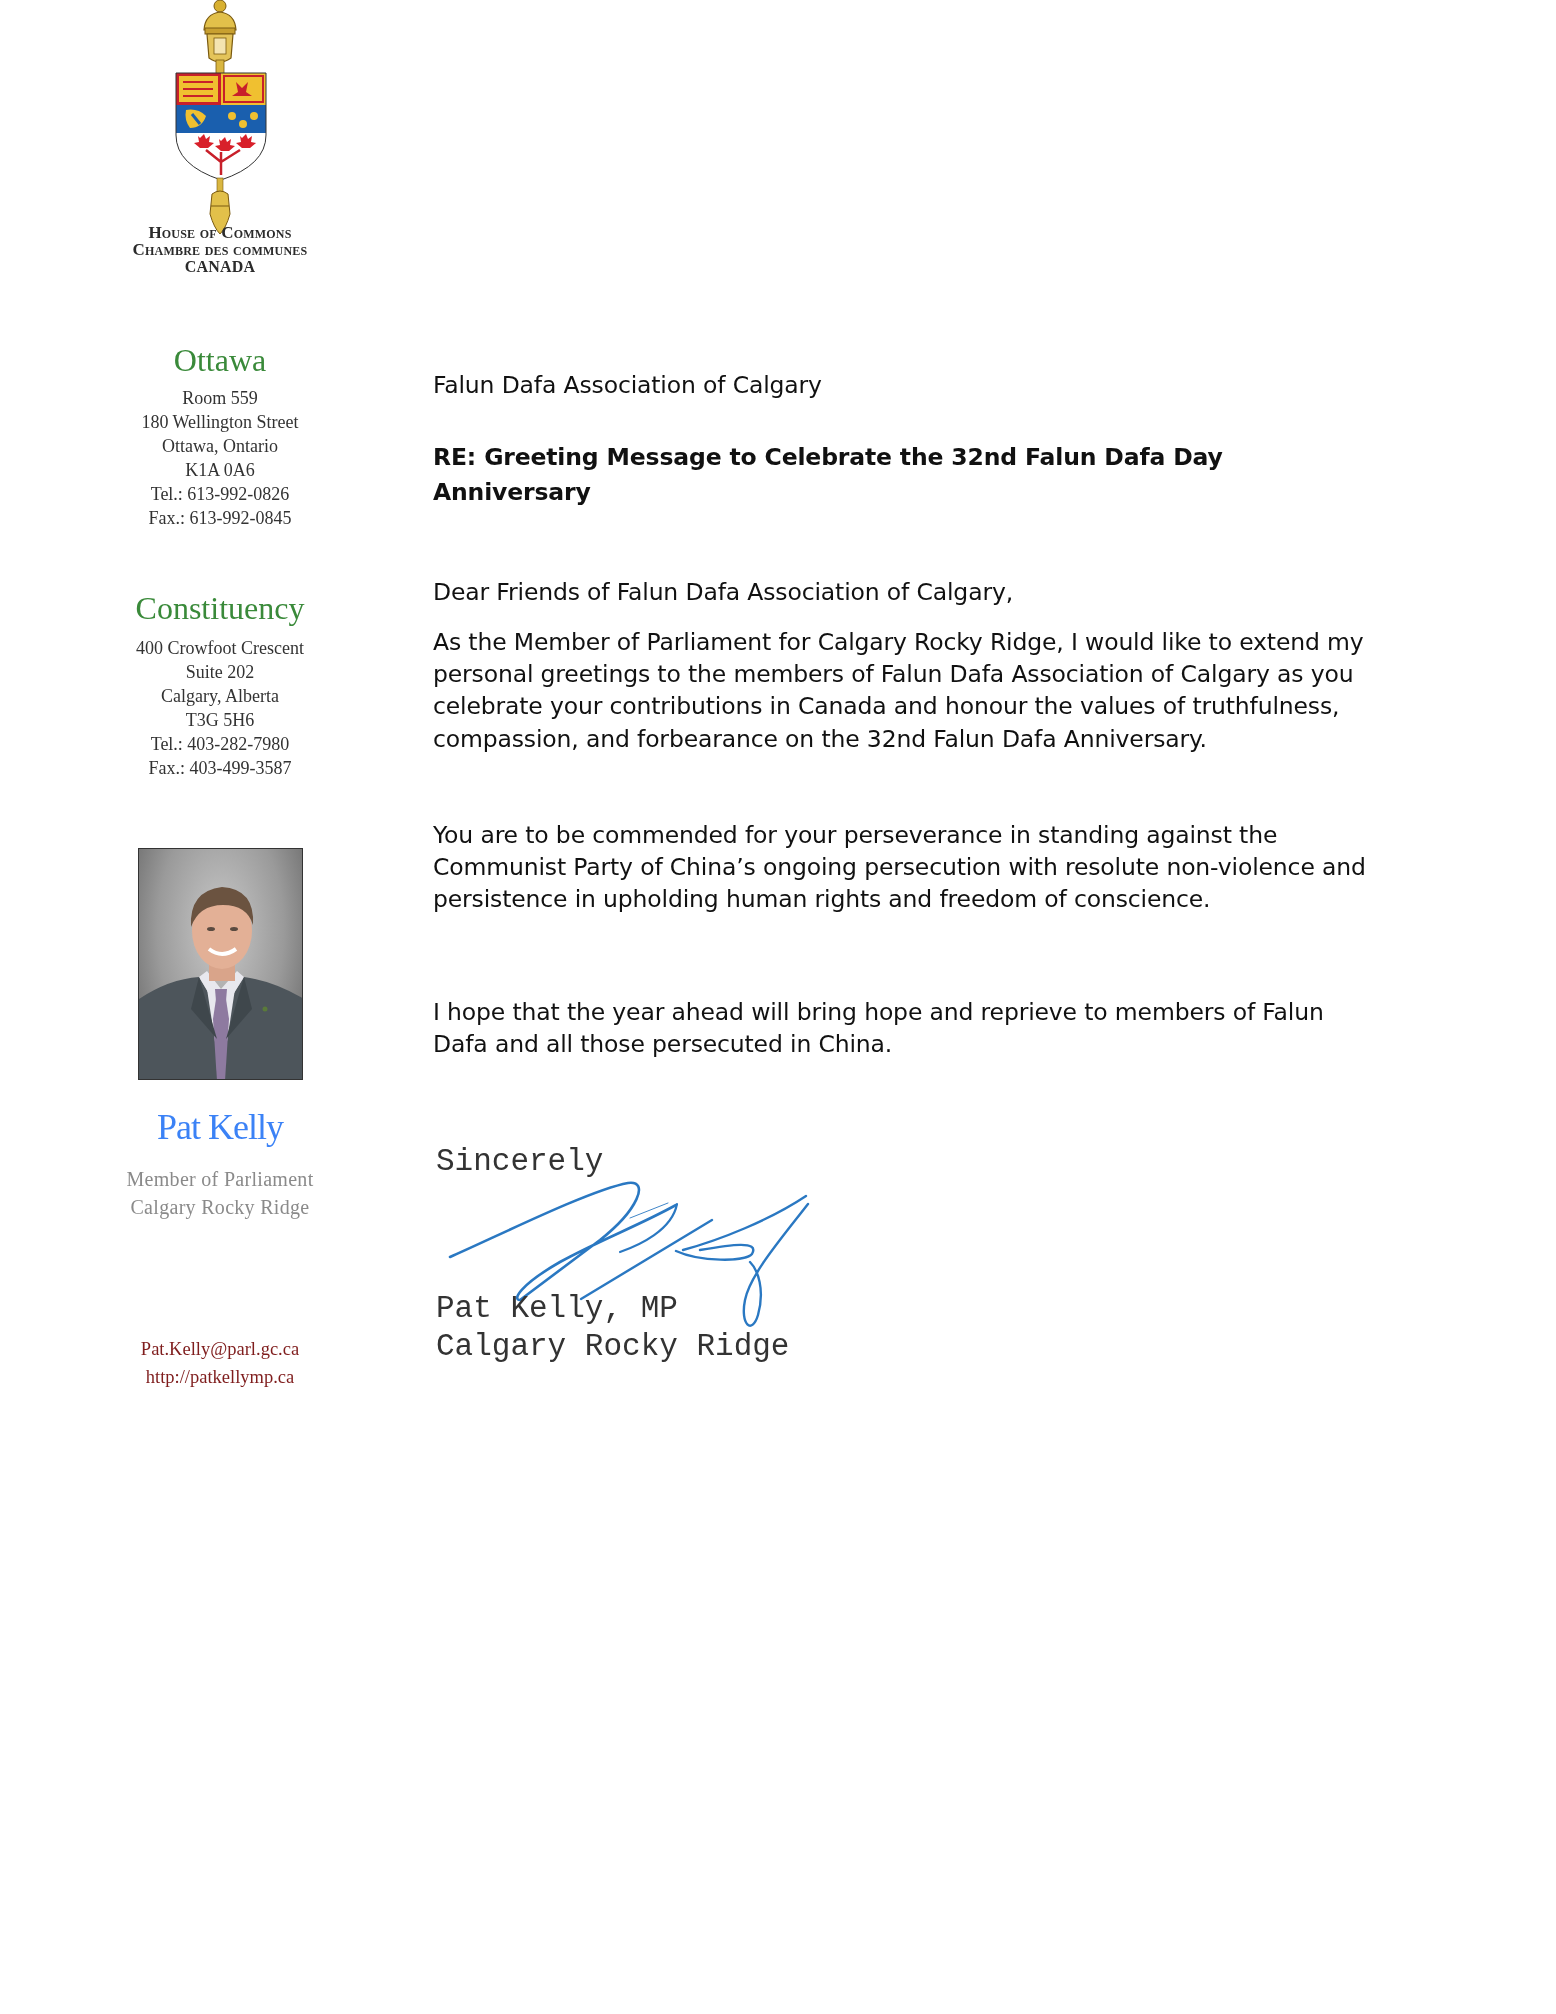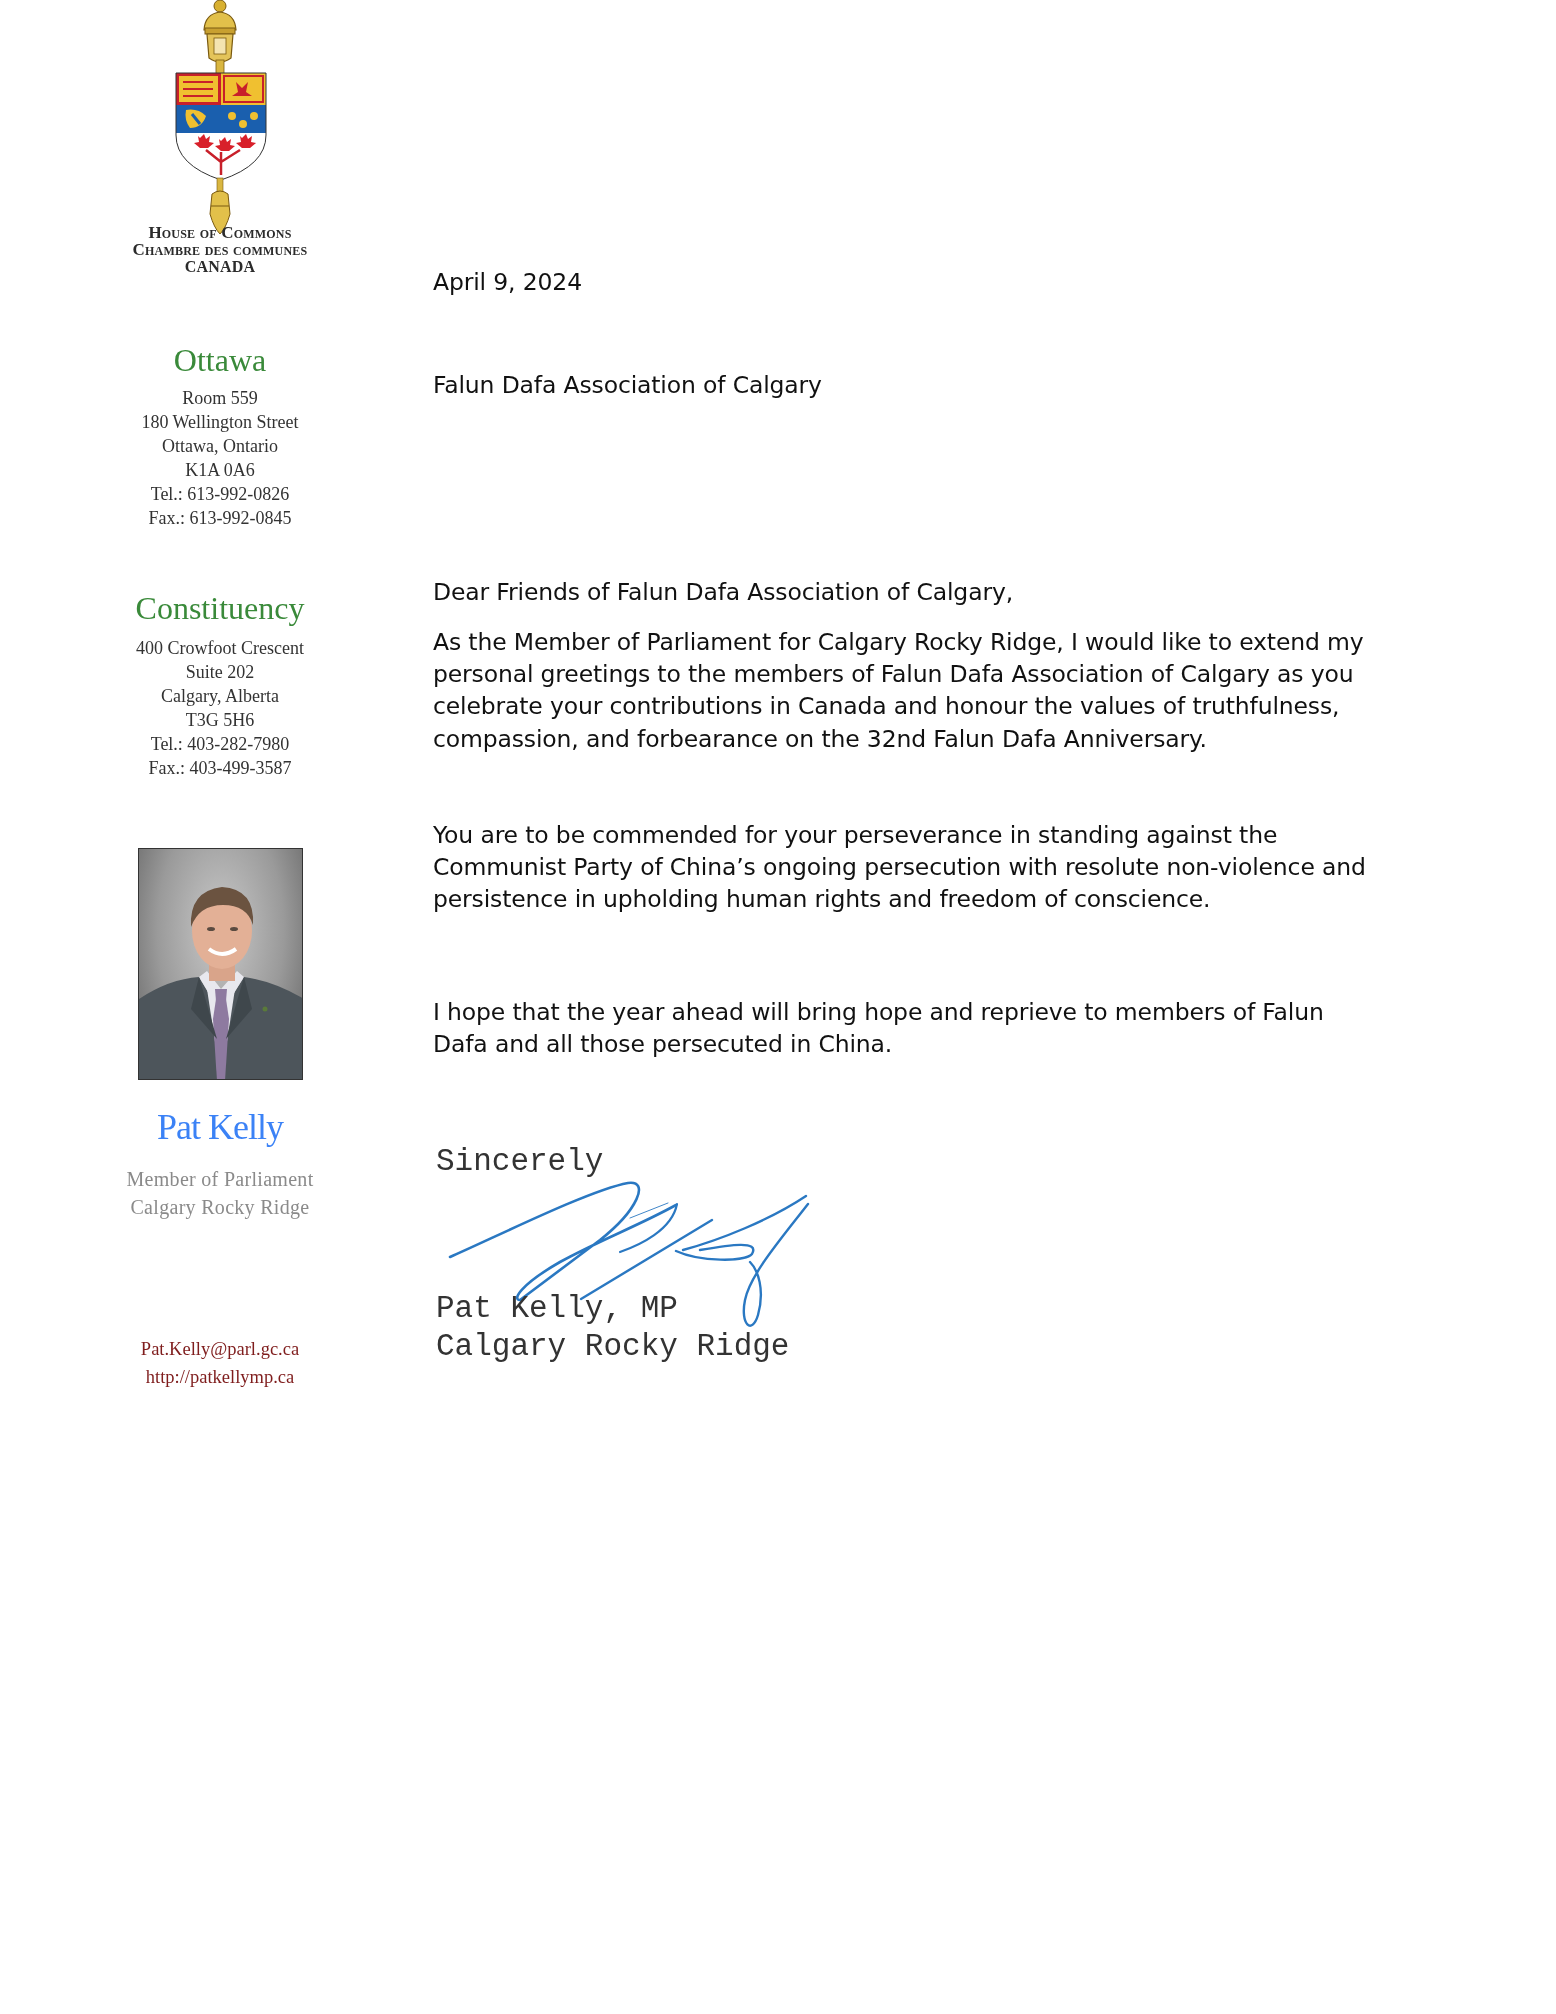--- a/index.html
+++ b/index.html
@@ -156,22 +156,25 @@
   <div class="lh name-h" style="position:absolute;">Pat Kelly</div>
   <div class="lh role" style="position:absolute;">
     <div>Member of Parliament</div>
     <div>Calgary Rocky Ridge</div>
   </div>
   <div class="lh contact" style="position:absolute;">
     <div>Pat.Kelly@parl.gc.ca</div>
     <div>http://patkellymp.ca</div>
   </div>
 
-  <div class="body date">April 9, 2024</div>
   <div class="body recipient">Falun Dafa Association of Calgary</div>
+  <div class="body re">
+    <div>RE: Greeting Message to Celebrate the 32nd Falun Dafa Day</div>
+    <div>Anniversary</div>
+  </div>
   <div class="body dear">Dear Friends of Falun Dafa Association of Calgary,</div>
   <div class="body p1">As the Member of Parliament for Calgary Rocky Ridge, I would like to extend my personal greetings to the members of Falun Dafa Association of Calgary as you celebrate your contributions in Canada and honour the values of truthfulness, compassion, and forbearance on the 32nd Falun Dafa Anniversary.</div>
   <div class="body p2">You are to be commended for your perseverance in standing against the Communist Party of China’s ongoing persecution with resolute non-violence and persistence in upholding human rights and freedom of conscience.</div>
   <div class="body p3">I hope that the year ahead will bring hope and reprieve to members of Falun Dafa and all those persecuted in China.</div>
 
   <div class="closing sinc">Sincerely</div>
 
   <svg class="signature" viewBox="430 1170 400 160" width="400" height="160">
     <g fill="none" stroke="#2a78c2" stroke-linecap="round" stroke-linejoin="round">
       <path d="M450 1257 C 500 1235, 590 1190, 628 1183 C 650 1180, 638 1210, 600 1240 C 560 1270, 520 1300, 520 1300 C 512 1300, 520 1285, 560 1262 C 600 1240, 640 1225, 676 1205" stroke-width="2.6"></path>

